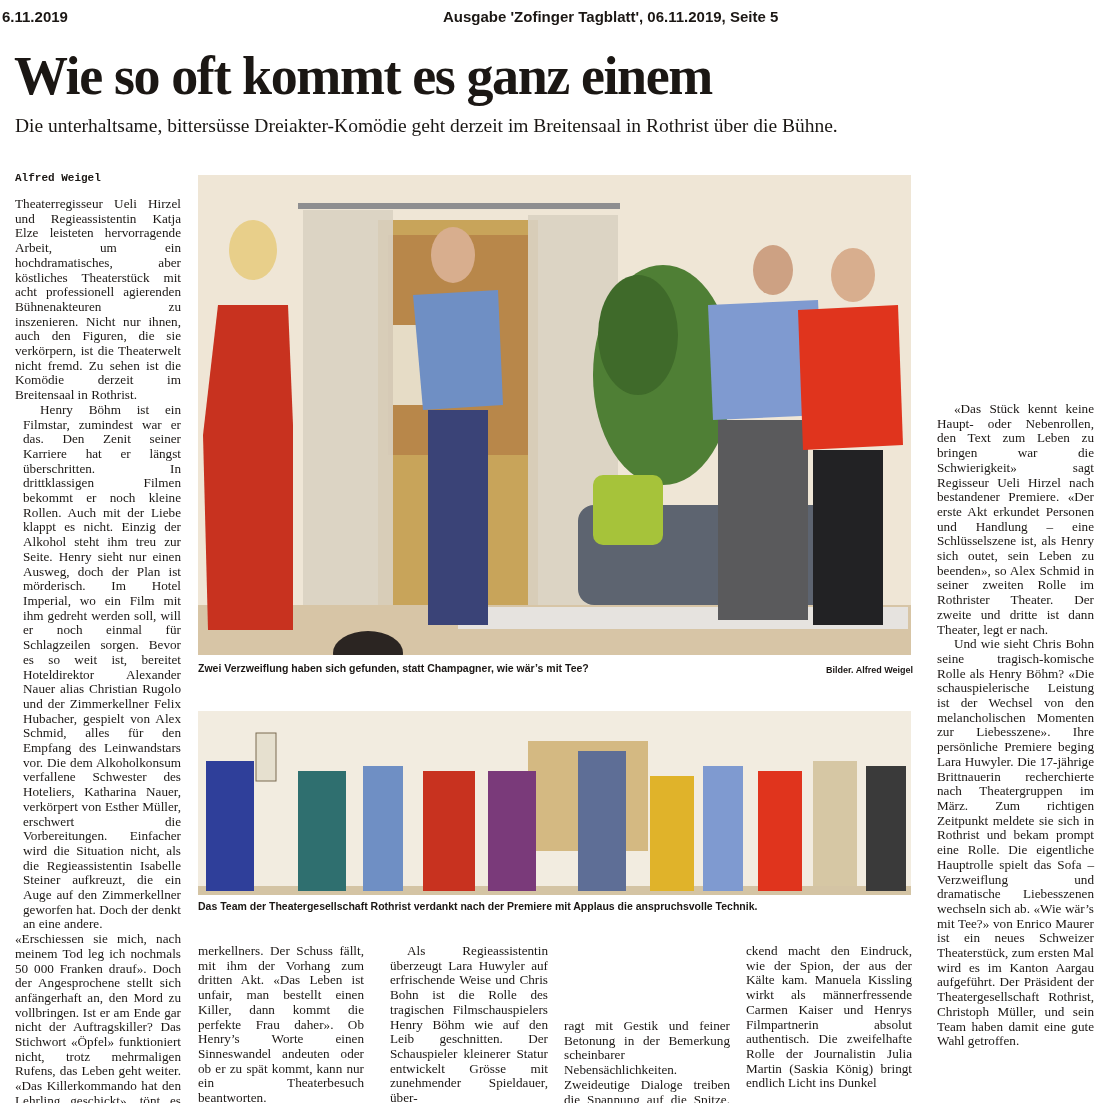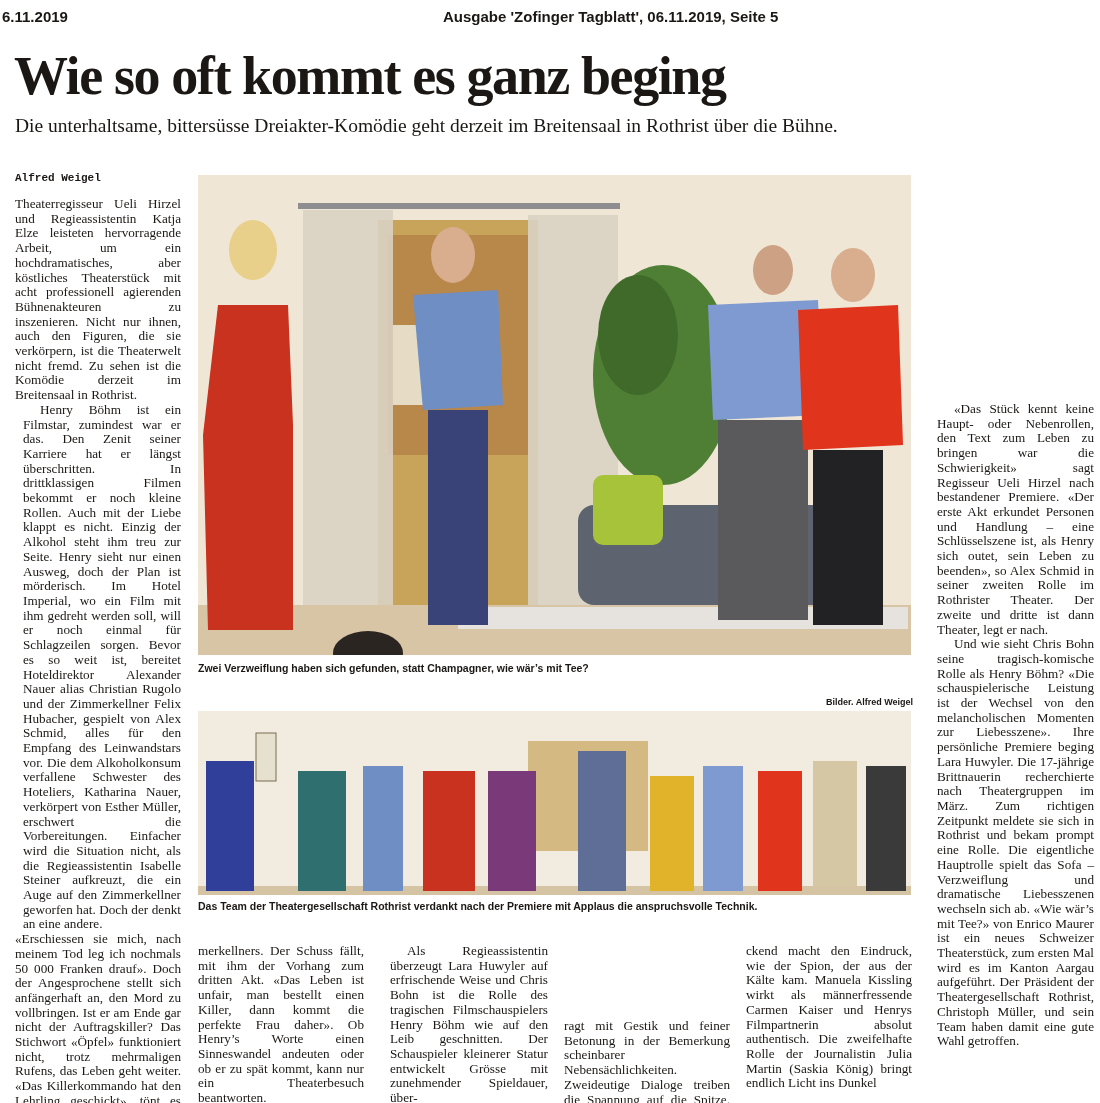--- a/index.html
+++ b/index.html
@@ -19,21 +19,21 @@
   .caption { position: absolute; font-size: 10.5px; white-space: nowrap; }
   .credit { position: absolute; font-size: 9px; white-space: nowrap; }
   svg { display: block; }
 </style>
 </head>
 <body>
 
 <div class="header-date sans">6.11.2019</div>
 <div class="header-issue sans">Ausgabe 'Zofinger Tagblatt', 06.11.2019, Seite 5</div>
 
-<div class="headline serif">Wie so oft kommt es ganz beging</div>
+<div class="headline serif">Wie so oft kommt es ganz einem</div>
 <div class="subline serif">Die unterhaltsame, bittersüsse Dreiakter-Komödie geht derzeit im Breitensaal in Rothrist über die Bühne.</div>
 
 <div class="author sans">Alfred Weigel</div>
 
 <div class="col serif" style="left:15px; top:197px; width:166px;">
   <p>Theaterregisseur Ueli Hirzel und Regieassistentin Katja Elze leisteten hervorragende Arbeit, um ein hochdramatisches, aber köstliches Theaterstück mit acht professionell agierenden Bühnenakteuren zu inszenieren. Nicht nur ihnen, auch den Figuren, die sie verkörpern, ist die Theaterwelt nicht fremd. Zu sehen ist die Komödie derzeit im Breitensaal in Rothrist.</p>
   <p class="indent">Henry Böhm ist ein Filmstar, zumindest war er das. Den Zenit seiner Karriere hat er längst überschritten. In drittklassigen Filmen bekommt er noch kleine Rollen. Auch mit der Liebe klappt es nicht. Einzig der Alkohol steht ihm treu zur Seite. Henry sieht nur einen Ausweg, doch der Plan ist mörderisch. Im Hotel Imperial, wo ein Film mit ihm gedreht werden soll, will er noch einmal für Schlagzeilen sorgen. Bevor es so weit ist, bereitet Hoteldirektor Alexander Nauer alias Christian Rugolo und der Zimmerkellner Felix Hubacher, gespielt von Alex Schmid, alles für den Empfang des Leinwandstars vor. Die dem Alkoholkonsum verfallene Schwester des Hoteliers, Katharina Nauer, verkörpert von Esther Müller, erschwert die Vorbereitungen. Einfacher wird die Situation nicht, als die Regieassistentin Isabelle Steiner aufkreuzt, die ein Auge auf den Zimmerkellner geworfen hat. Doch der denkt an eine andere.</p>
   <p>«Erschiessen sie mich, nach meinem Tod leg ich nochmals 50 000 Franken drauf». Doch der Angesprochene stellt sich anfängerhaft an, den Mord zu vollbringen. Ist er am Ende gar nicht der Auftragskiller? Das Stichwort «Öpfel» funktioniert nicht, trotz mehrmaligen Rufens, das Leben geht weiter. «Das Killerkommando hat den Lehrling geschickt», tönt es lapidar aus dem Mund des Zim-</p>
 </div>
 
@@ -69,21 +69,21 @@
     <rect x="520" y="245" width="90" height="200" fill="#5a5a5c"></rect>
 
     <ellipse cx="655" cy="100" rx="22" ry="27" fill="#d8ae8e"></ellipse>
     <path d="M600 135 L700 130 L705 270 L605 275 Z" fill="#e0341d"></path>
     <rect x="615" y="275" width="70" height="175" fill="#222224"></rect>
 
     <ellipse cx="170" cy="478" rx="35" ry="22" fill="#2b2522"></ellipse>
   </svg>
 </div>
 <div class="caption sans" style="left:198px; top:662px;">Zwei Verzweiflung haben sich gefunden, statt Champagner, wie wär’s mit Tee?</div>
-<div class="credit sans" style="left:826px; top:665px;margin-top:32px;">Bilder. Alfred Weigel</div>
+<div class="credit sans" style="left:826px; top:665px;">Bilder. Alfred Weigel</div>
 
 <div class="col serif" style="left:929px; top:402px; width:165px;">
   <p class="indent">«Das Stück kennt keine Haupt- oder Nebenrollen, den Text zum Leben zu bringen war die Schwierigkeit» sagt Regisseur Ueli Hirzel nach bestandener Premiere. «Der erste Akt erkundet Personen und Handlung – eine Schlüsselszene ist, als Henry sich outet, sein Leben zu beenden», so Alex Schmid in seiner zweiten Rolle im Rothrister Theater. Der zweite und dritte ist dann Theater, legt er nach.</p>
   <p class="indent">Und wie sieht Chris Bohn seine tragisch-komische Rolle als Henry Böhm? «Die schauspielerische Leistung ist der Wechsel von den melancholischen Momenten zur Liebesszene». Ihre persönliche Premiere beging Lara Huwyler. Die 17-jährige Brittnauerin recherchierte nach Theatergruppen im März. Zum richtigen Zeitpunkt meldete sie sich in Rothrist und bekam prompt eine Rolle. Die eigentliche Hauptrolle spielt das Sofa – Verzweiflung und dramatische Liebesszenen wechseln sich ab. «Wie wär’s mit Tee?» von Enrico Maurer ist ein neues Schweizer Theaterstück, zum ersten Mal wird es im Kanton Aargau aufgeführt. Der Präsident der Theatergesellschaft Rothrist, Christoph Müller, und sein Team haben damit eine gute Wahl getroffen.</p>
 </div>
 
 <div class="photo" style="left:198px; top:711px; width:713px; height:184px;">
   <svg width="713" height="184" viewBox="0 0 713 184">
     <rect width="713" height="184" fill="#f2ece0"></rect>
     <rect x="0" y="175" width="713" height="9" fill="#d4c4a4"></rect>

